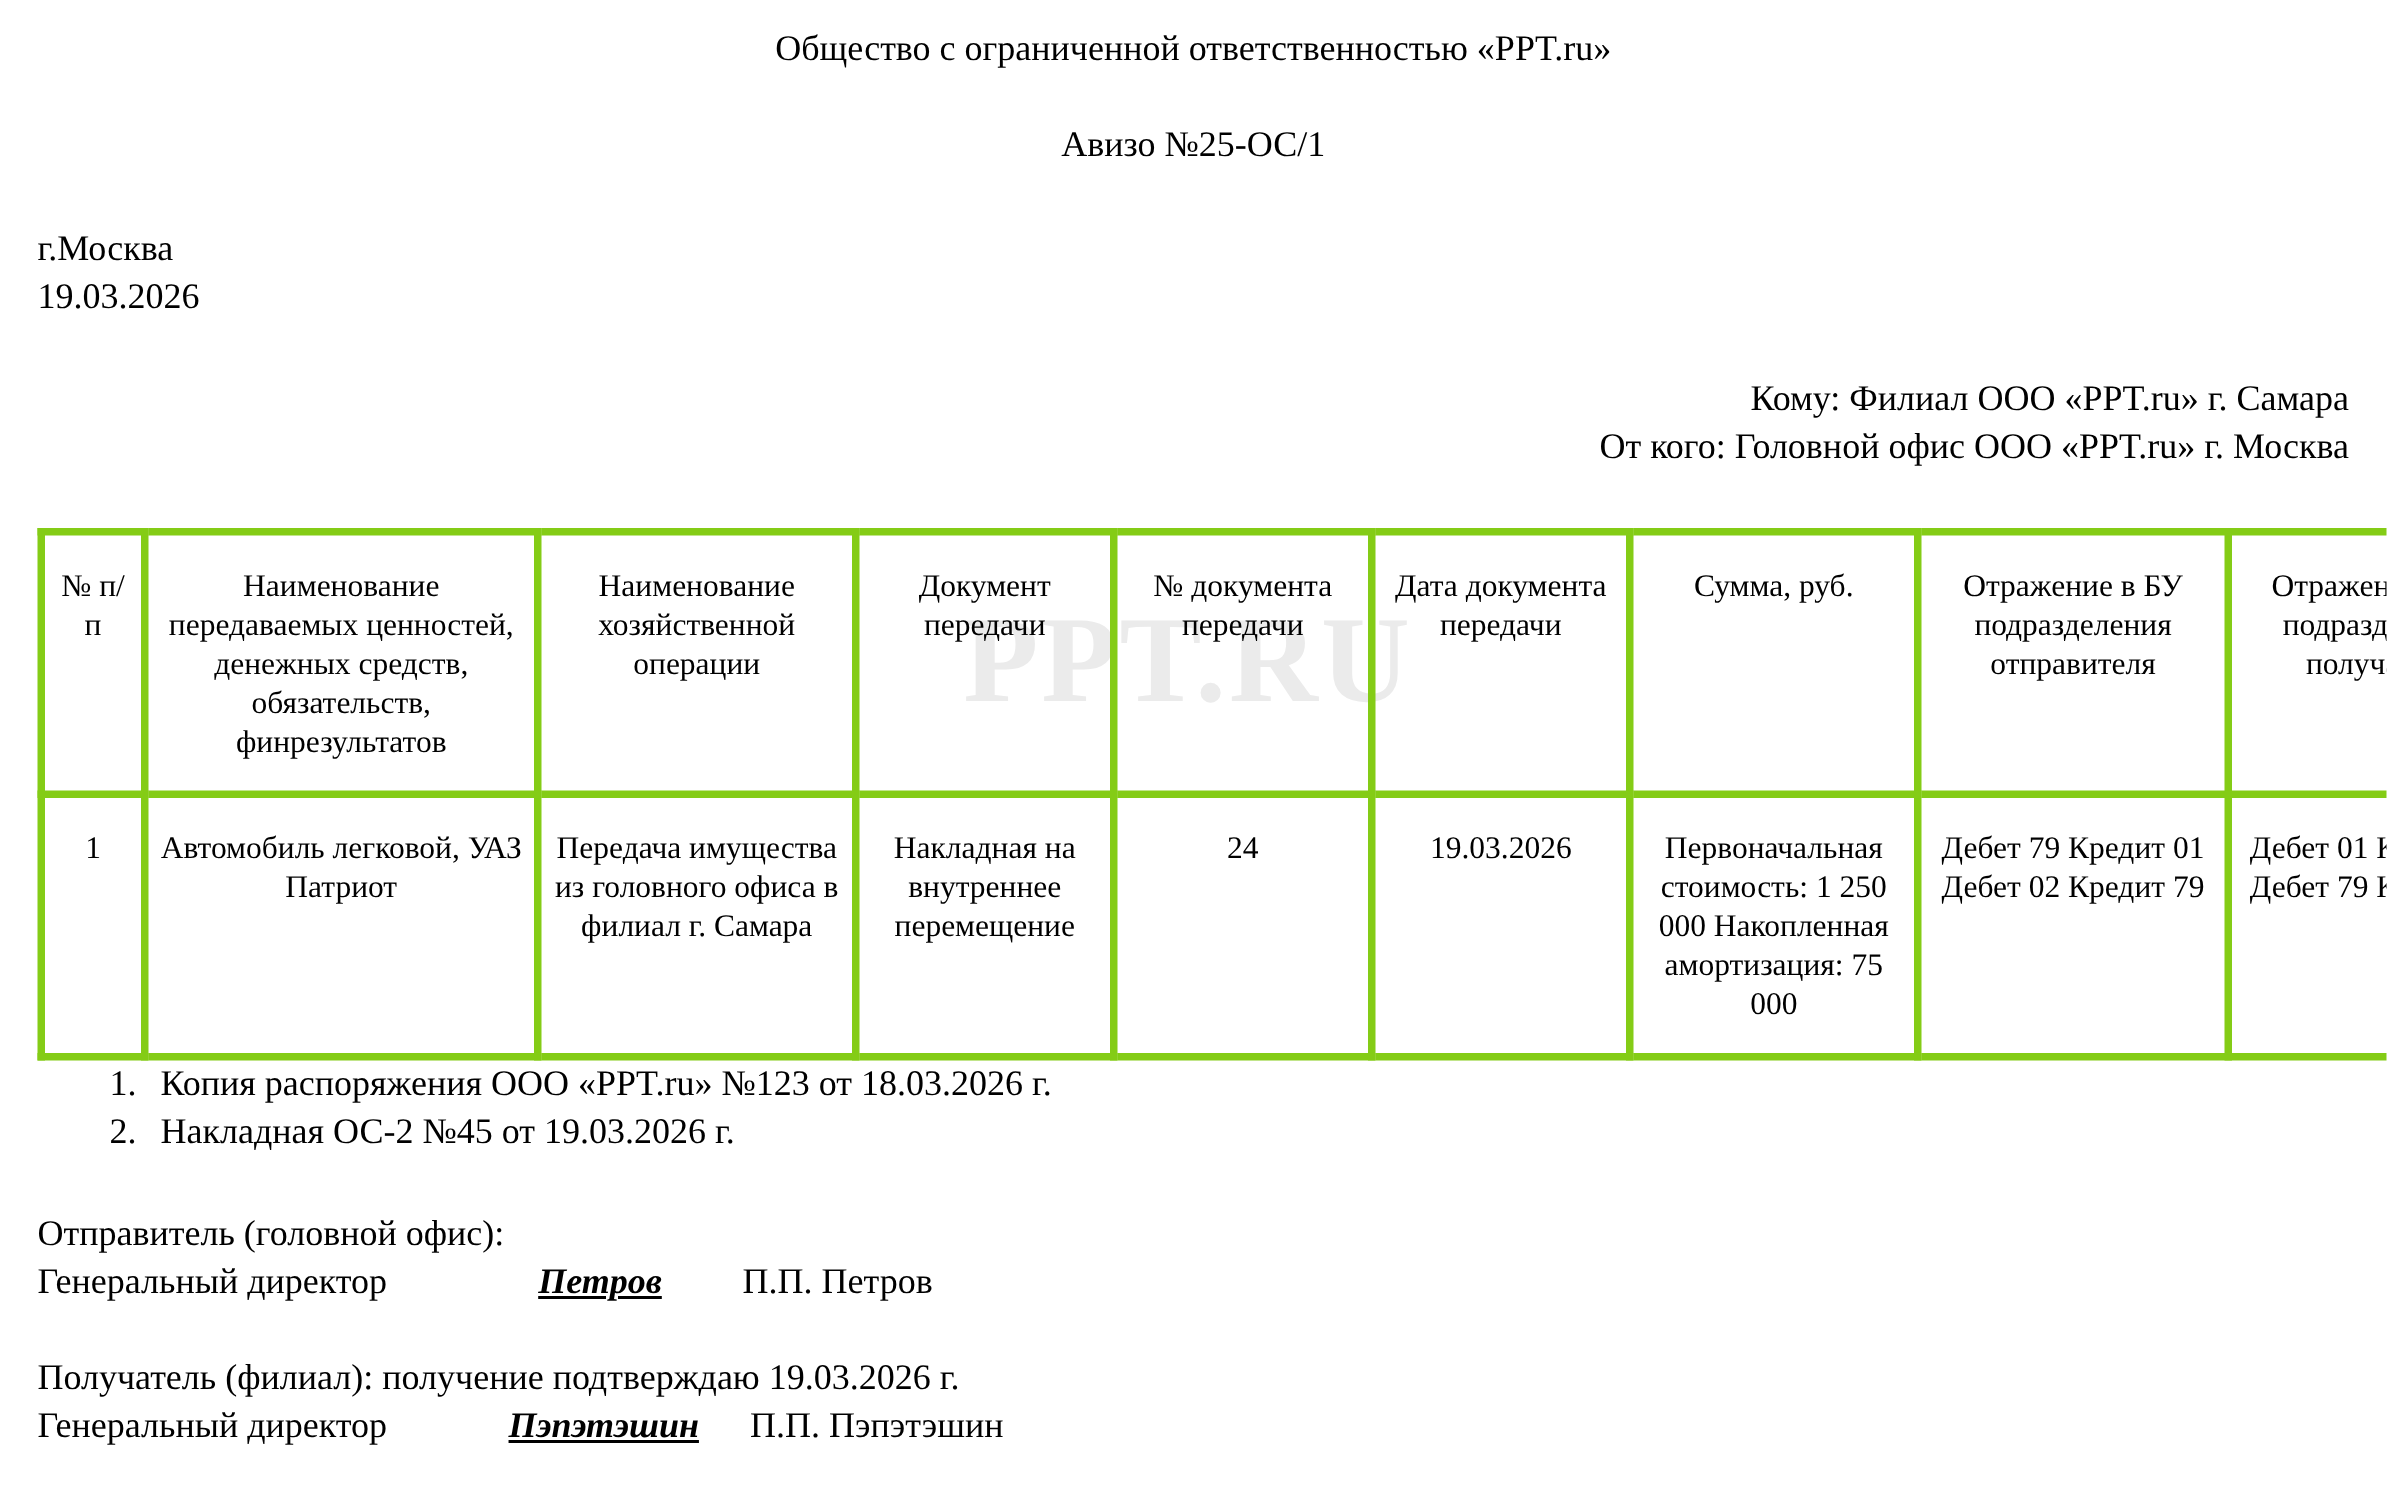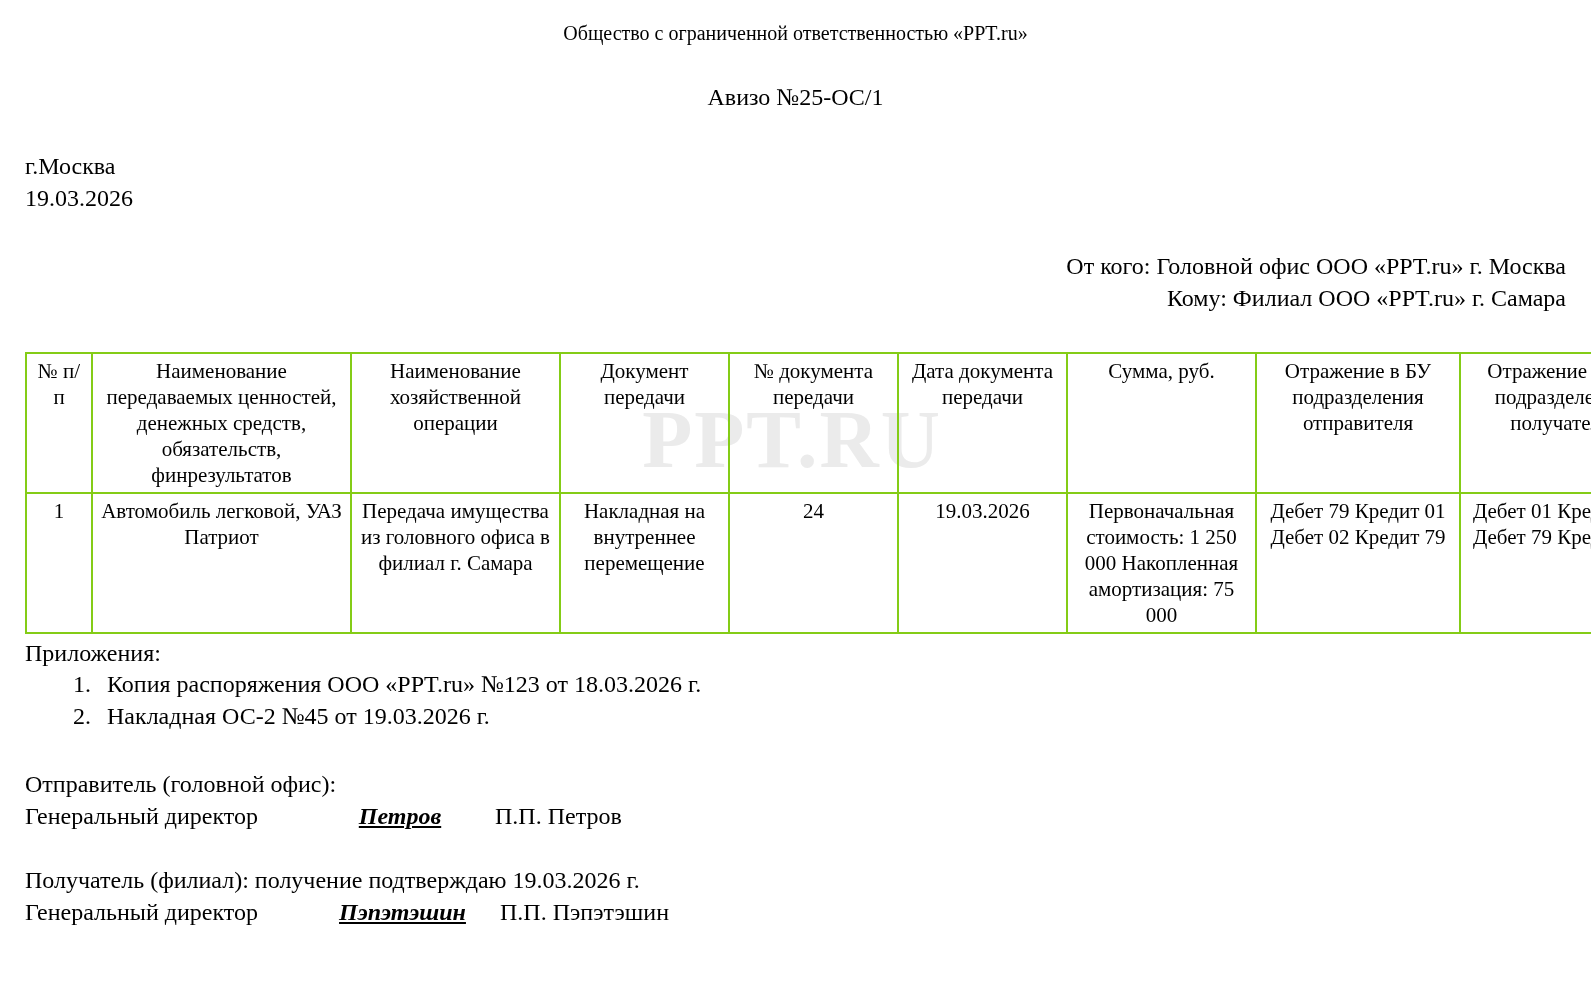--- a/index.html
+++ b/index.html
@@ -41,21 +41,21 @@
     z-index: 0;
     pointer-events: none;
     user-select: none;
   }
 
   .content { position: relative; z-index: 2; }
 
   
   .org-title {
     text-align: center;
-    font-size: 20px;
+    font-size: 24px;
     line-height: 30px;
     padding-top: 18px;
   }
   .doc-title {
     text-align: center;
     font-size: 24px;
     line-height: 30px;
     padding-top: 34px;
   }
   .doc-subtitle {
@@ -82,27 +82,27 @@
   
   table.main {
     margin-top: 38px;
     border-collapse: collapse;
     width: 1509px;
     table-layout: fixed;
     background: transparent;
   }
   table.main th,
   table.main td {
-    border: 2px solid #84cc16;
+    border: 5px solid #84cc16;
     vertical-align: top;
     text-align: center;
     font-weight: normal;
     font-size: 21px;
     line-height: 26px;
-    padding: 4px 6px;
+    padding: 20px 6px;
     background: transparent;
   }
   table.main thead th { height: 126px; }
   table.main tbody td { height: 122px; }
 
   .c-num   { width: 52px; }
   .c-name  { width: 245px; }
   .c-oper  { width: 195px; }
   .c-doc   { width: 155px; }
   .c-docno { width: 155px; }
@@ -153,22 +153,22 @@
     <div class="org-title">Общество с ограниченной ответственностью «PPT.ru»</div>
 
     <div class="doc-title">Авизо №25-ОС/1</div>
 
     <div class="place-block">
       <div>г.Москва</div>
       <div>19.03.2026</div>
     </div>
 
     <div class="parties">
+      <div>Кому: Филиал ООО «PPT.ru» г. Самара</div>
       <div>От кого: Головной офис ООО «PPT.ru» г. Москва</div>
-      <div>Кому: Филиал ООО «PPT.ru» г. Самара</div>
     </div>
 
     <table class="main">
       <thead>
         <tr>
           <th class="c-num">№ п/п</th>
           <th class="c-name">Наименование передаваемых ценностей, денежных средств, обязательств, финрезультатов</th>
           <th class="c-oper">Наименование хозяйственной операции</th>
           <th class="c-doc">Документ передачи</th>
           <th class="c-docno">№ документа передачи</th>
@@ -186,21 +186,20 @@
           <td class="c-doc">Накладная на внутреннее перемещение</td>
           <td class="c-docno">24</td>
           <td class="c-date">19.03.2026</td>
           <td class="c-sum">Первоначальная стоимость: 1 250 000 Накопленная амортизация: 75 000</td>
           <td class="c-send">Дебет 79 Кредит 01 Дебет 02 Кредит 79</td>
           <td class="c-recv">Дебет 01 Кредит 79 Дебет 79 Кредит 02</td>
         </tr>
       </tbody>
     </table>
 
-    <div class="attach-title">Приложения:</div>
     <ol class="attach-list">
       <li>Копия распоряжения ООО «PPT.ru» №123 от 18.03.2026 г.</li>
       <li>Накладная ОС-2 №45 от 19.03.2026 г.</li>
     </ol>
 
     <div class="sig-block">
       <div class="sig-heading">Отправитель (головной офис):</div>
       <div class="sig-row">
         <span class="sig-role">Генеральный директор</span>
         <span class="sig-sign">Петров</span>

